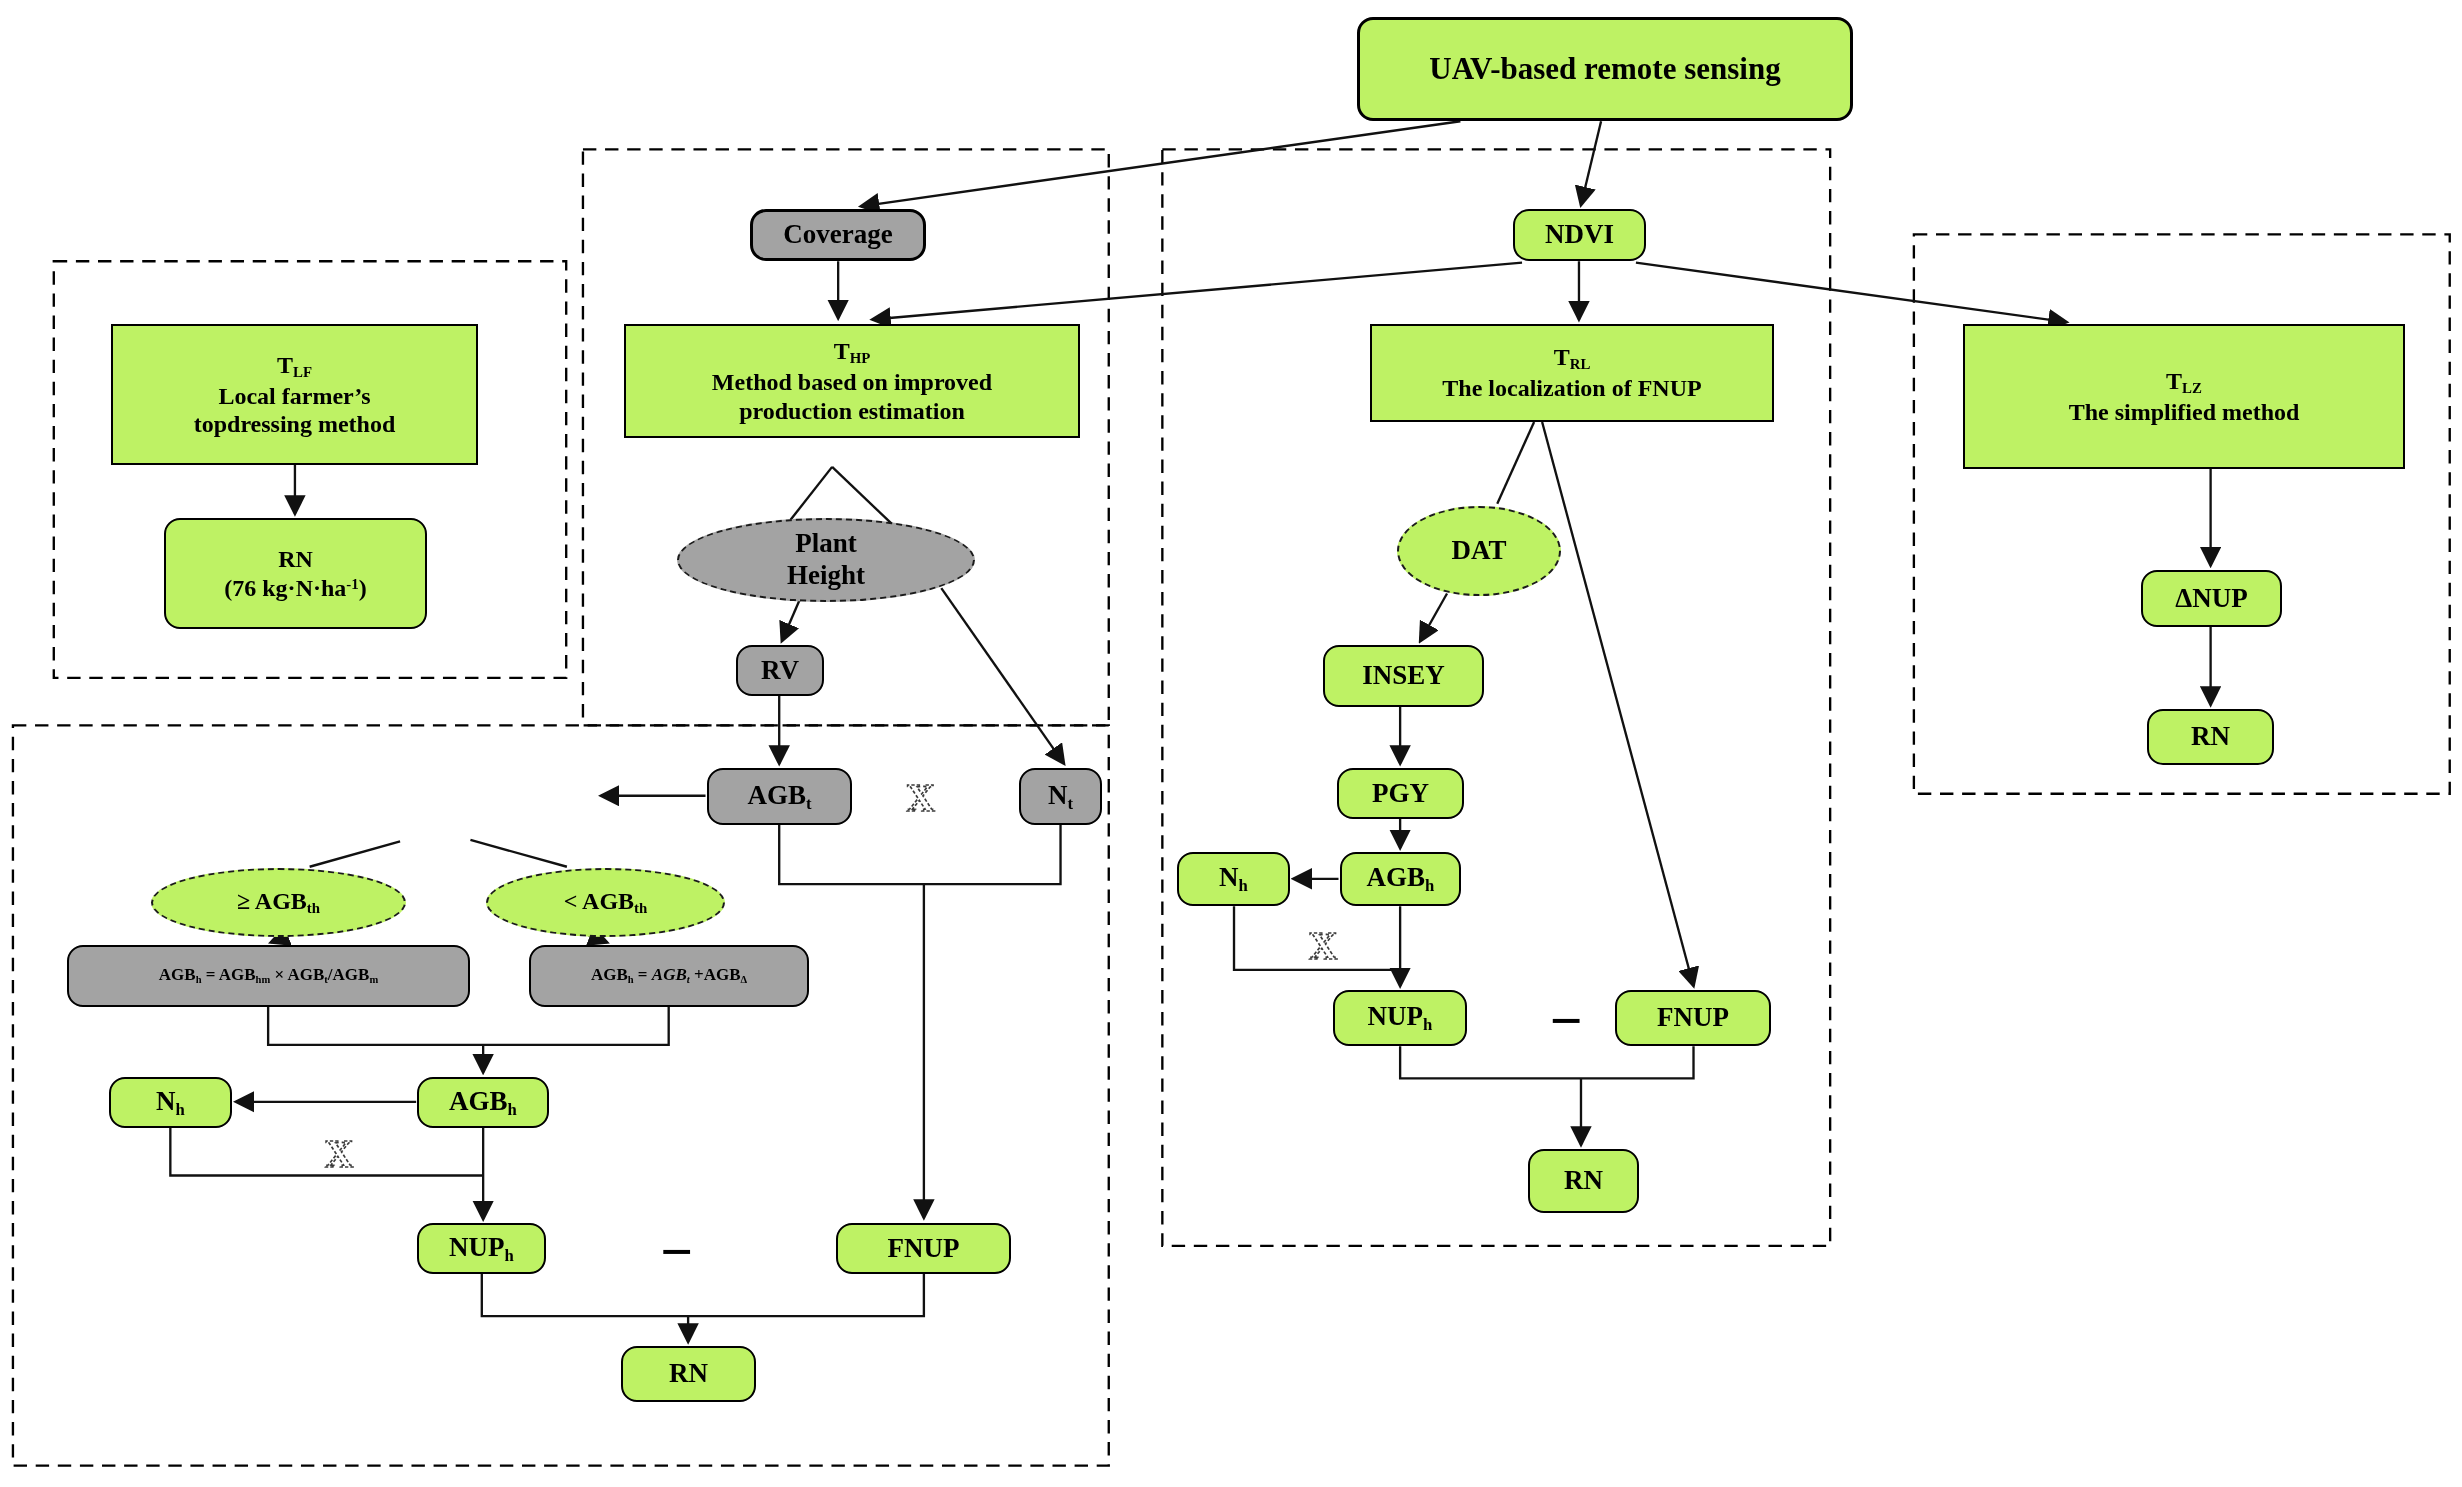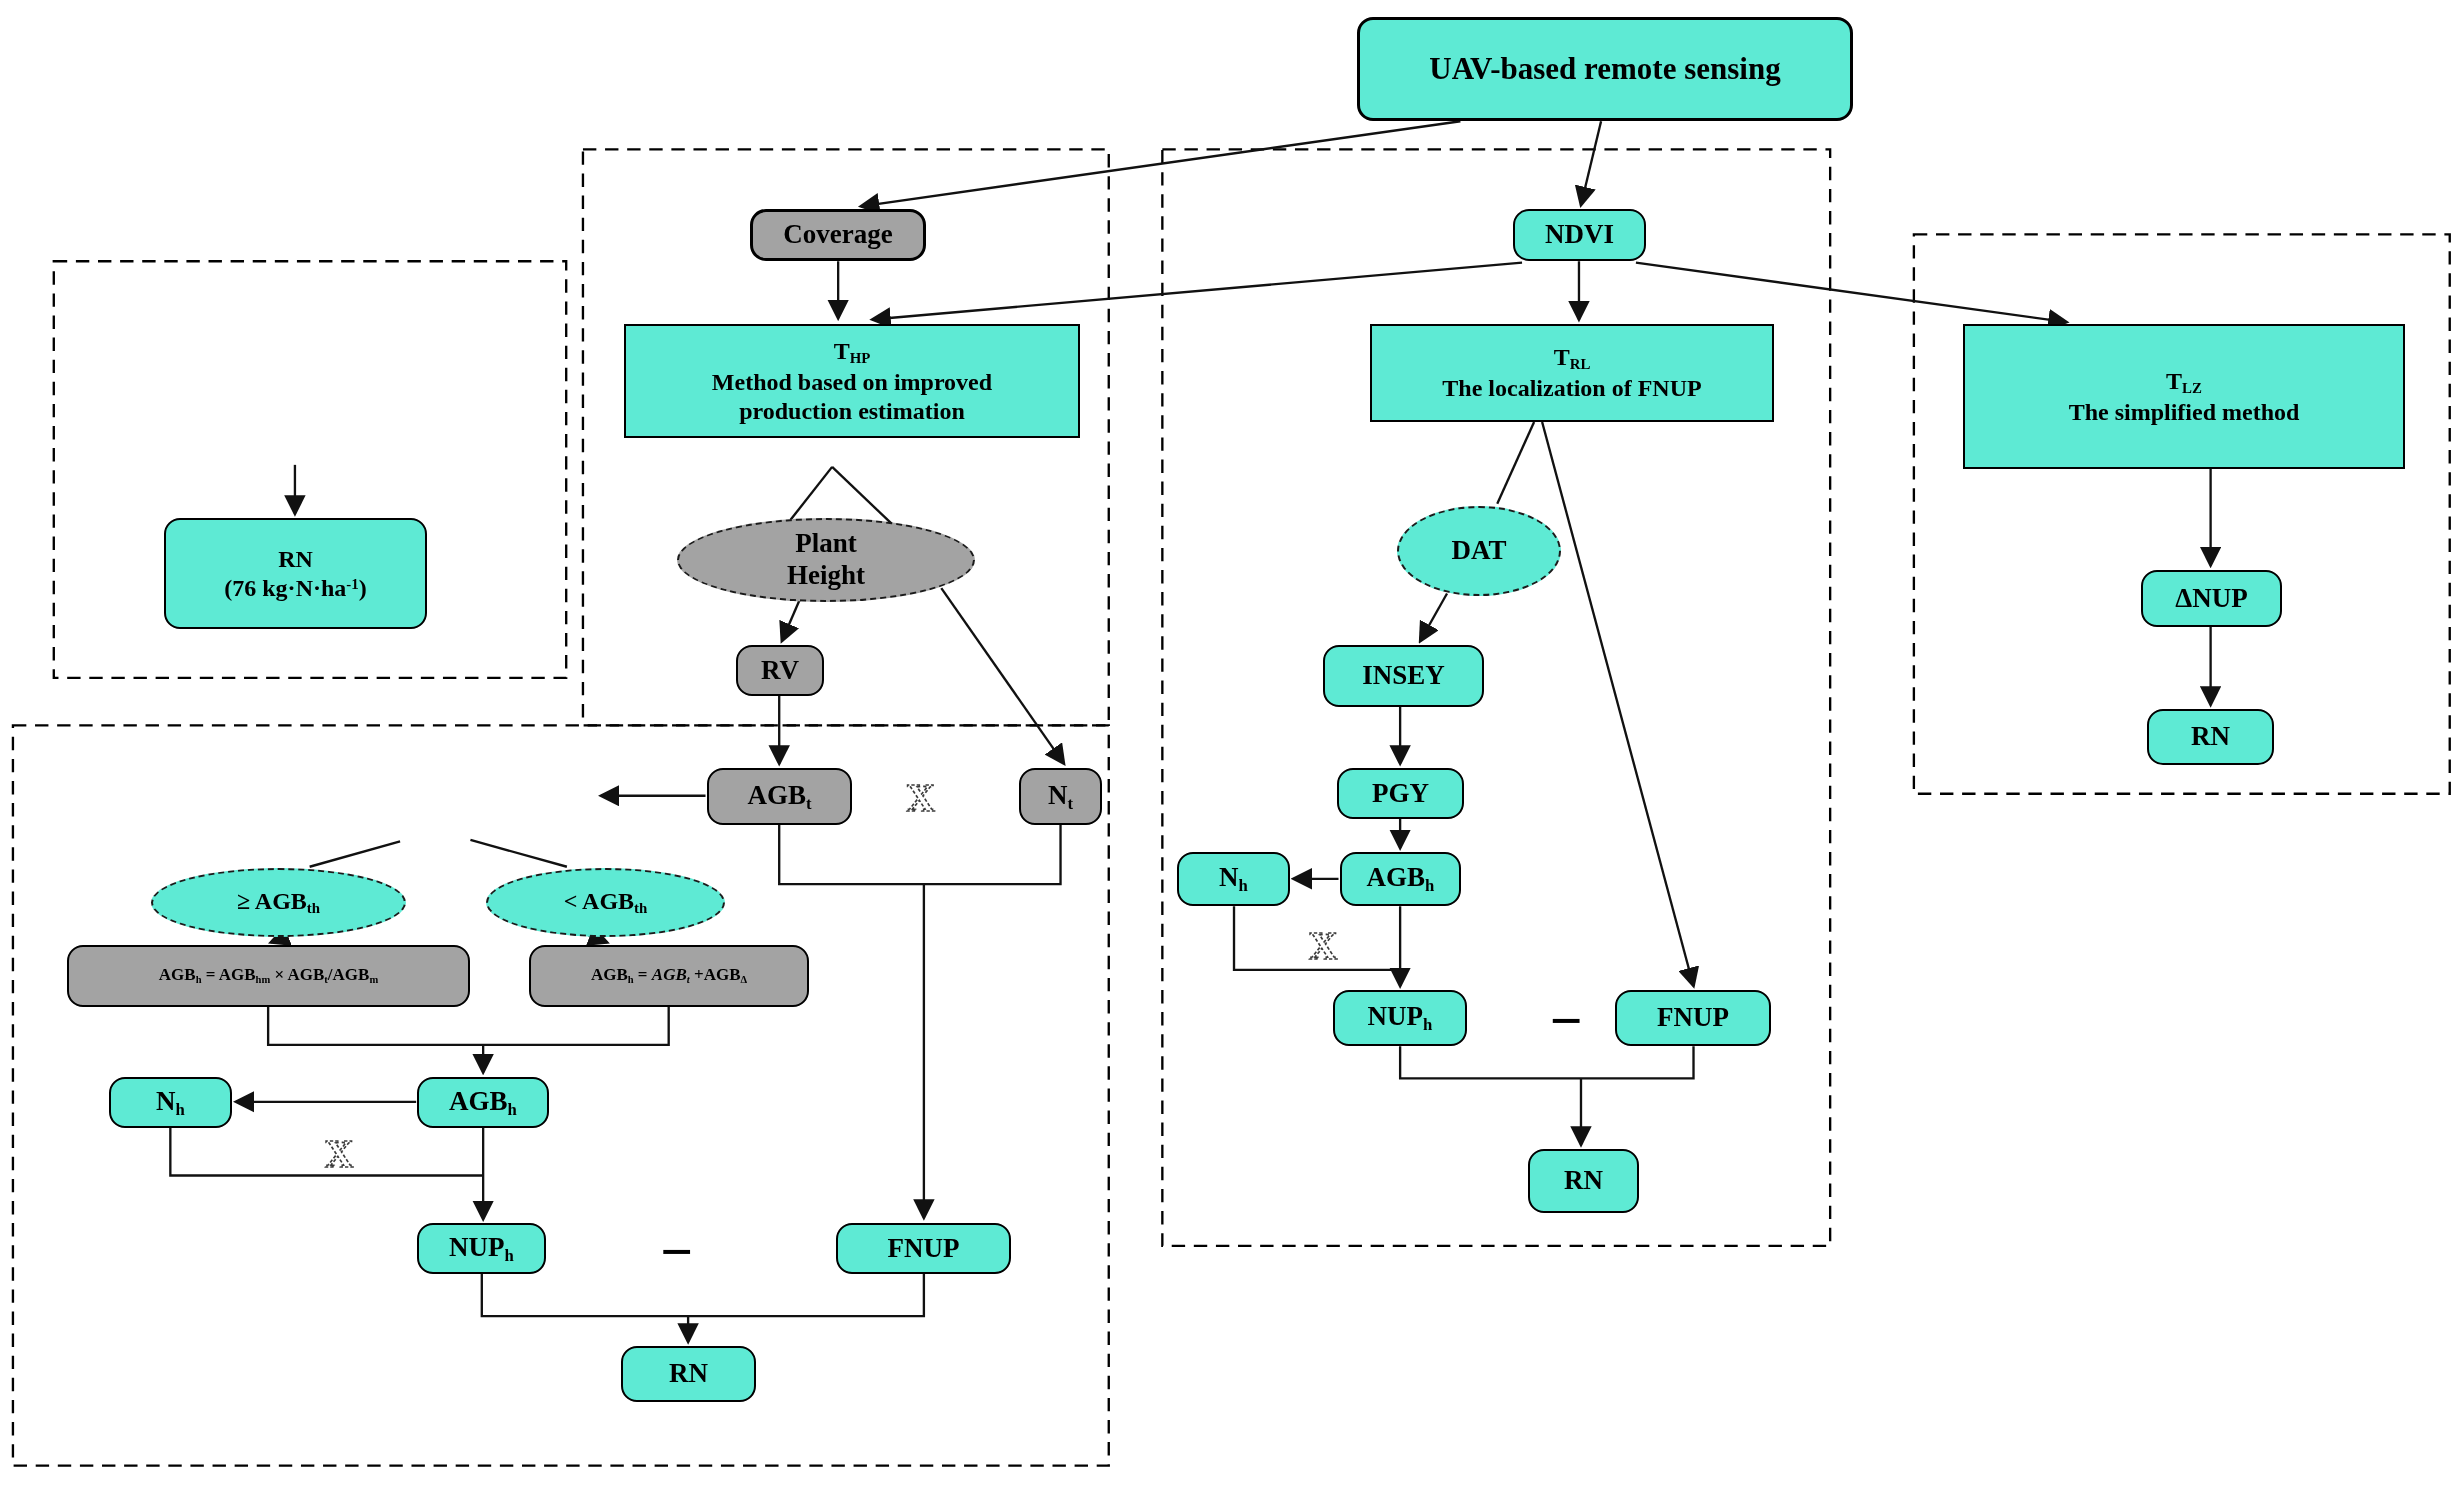--- a/index.html
+++ b/index.html
@@ -1,21 +1,21 @@
 <!DOCTYPE html>
 <html style="font-size:10.7px"><head>
 <meta charset="utf-8">
 <style>
   html,body{margin:0;padding:0;background:#fff;}
   #canvas{position:relative;width:2462px;height:1487px;background:#fff;
           font-family:"Liberation Serif","DejaVu Serif",serif;color:#000;overflow:hidden;}
   svg#wires{position:absolute;left:0;top:0;width:2462px;height:1487px;}
   .node{position:absolute;box-sizing:border-box;display:flex;flex-direction:column;
         align-items:center;justify-content:center;text-align:center;font-weight:bold;
-        background:#5eead4;border:2px solid #000;font-size:27px;line-height:1.18;z-index:2;}
+        background:#bef264;border:2px solid #000;font-size:27px;line-height:1.18;z-index:2;}
   .rounded{border-radius:16px;}
   .rect{border-width:2.7px;border-radius:0;}
   .thick{border-width:3.4px;}
   .gray{background:#a3a3a3;}
   .ellipse{border-radius:50%;border:2px dashed #1a1a1a;}
   .fs46{font-size:31px;}
   .fs36{font-size:24px;}
   .fs30{font-size:17px;}
   .ln{width:100%;}
   .sb{font-size:0.62em;vertical-align:-0.30em;}
@@ -97,20 +97,25 @@
   </div>
 
   <div class="node rounded gray thick" style="left:750px;top:209px;width:176px;height:52px">
     <div class="ln"><span>Coverage</span></div>
   </div>
 
   <div class="node rounded" style="left:1513px;top:209px;width:133px;height:52px">
     <div class="ln"><span>NDVI</span></div>
   </div>
 
+  <div class="node rect fs36" style="left:111px;top:324px;width:367px;height:141px">
+    <div class="ln"><span>T</span><span class="sb">LF</span></div>
+    <div class="ln"><span>Local farmer’s</span></div>
+    <div class="ln"><span>topdressing method</span></div>
+  </div>
 
   <div class="node rounded fs36" style="left:164px;top:518px;width:263px;height:111px">
     <div class="ln"><span>RN</span></div>
     <div class="ln"><span>(76 kg·N·ha</span><span class="sp">-1</span><span>)</span></div>
   </div>
 
   <div class="node rect fs36" style="left:624px;top:324px;width:456px;height:114px">
     <div class="ln"><span>T</span><span class="sb">HP</span></div>
     <div class="ln"><span>Method based on improved</span></div>
     <div class="ln"><span>production estimation</span></div>

